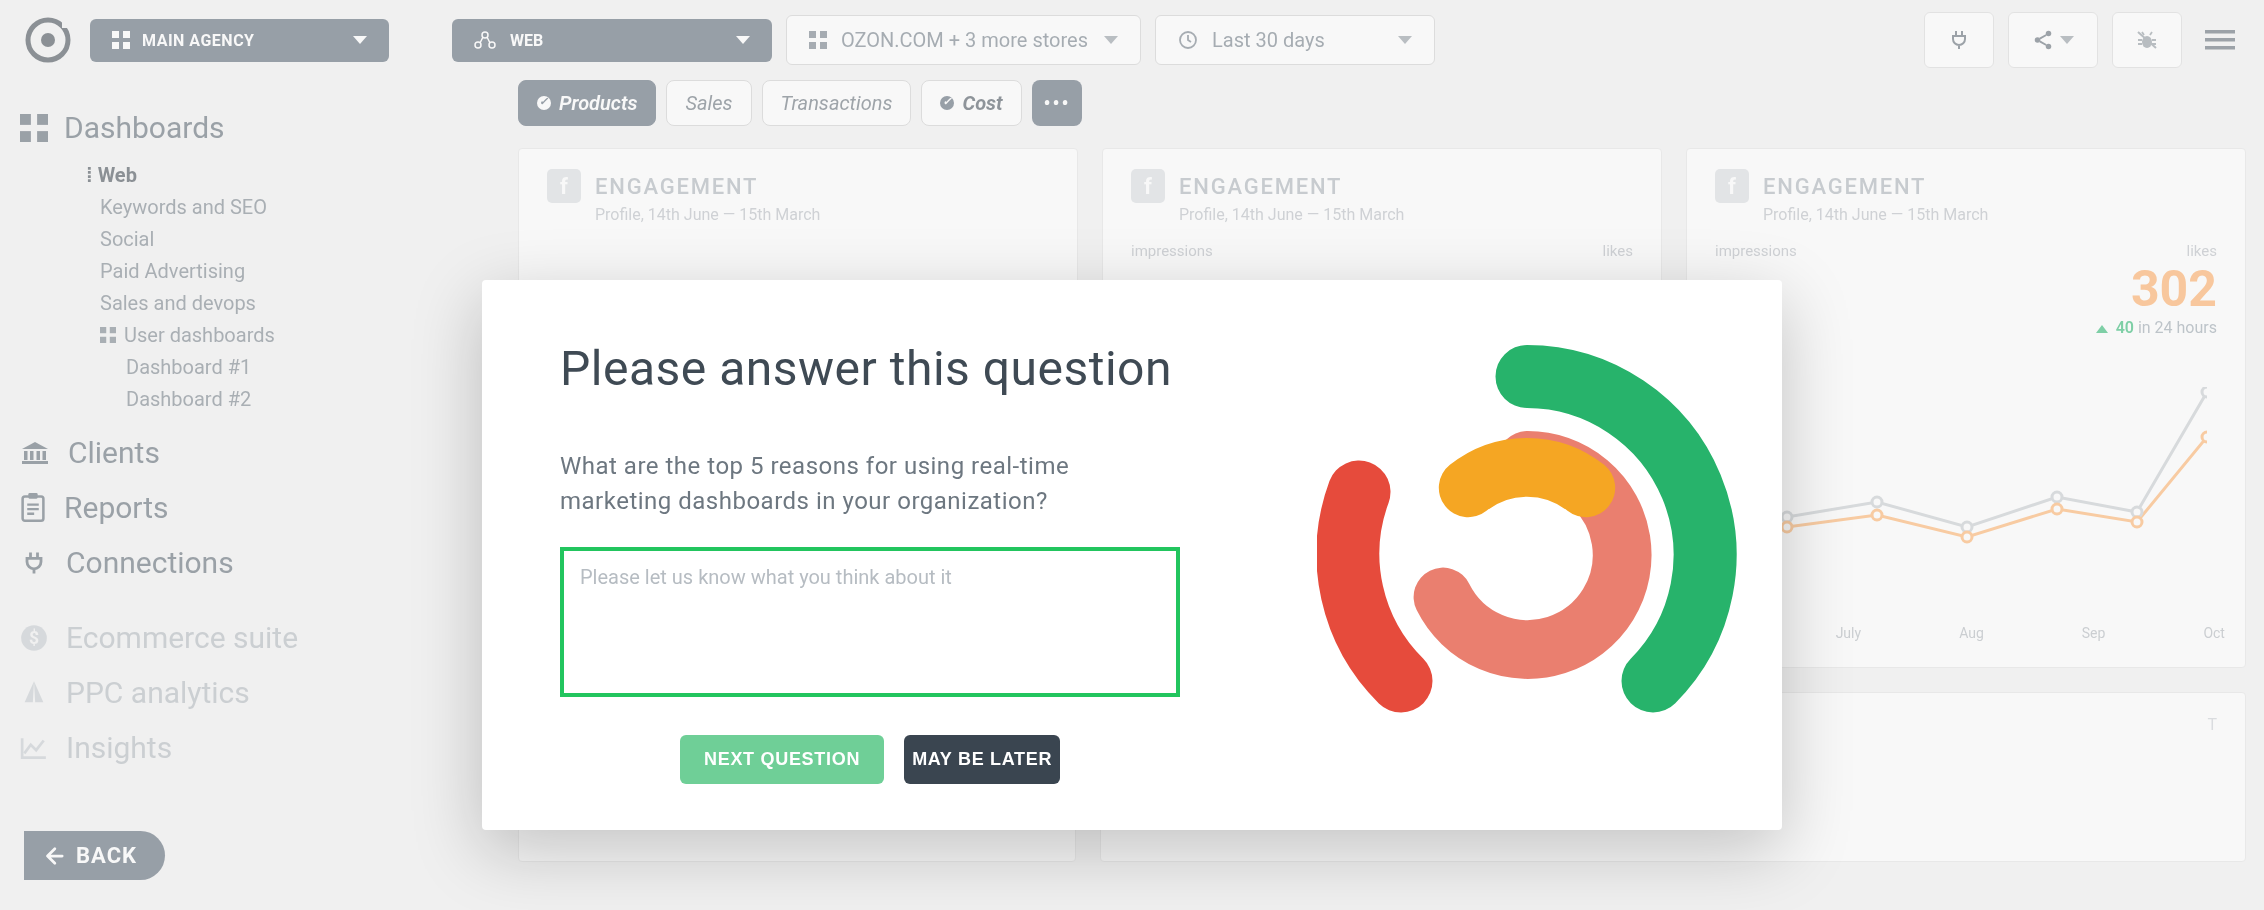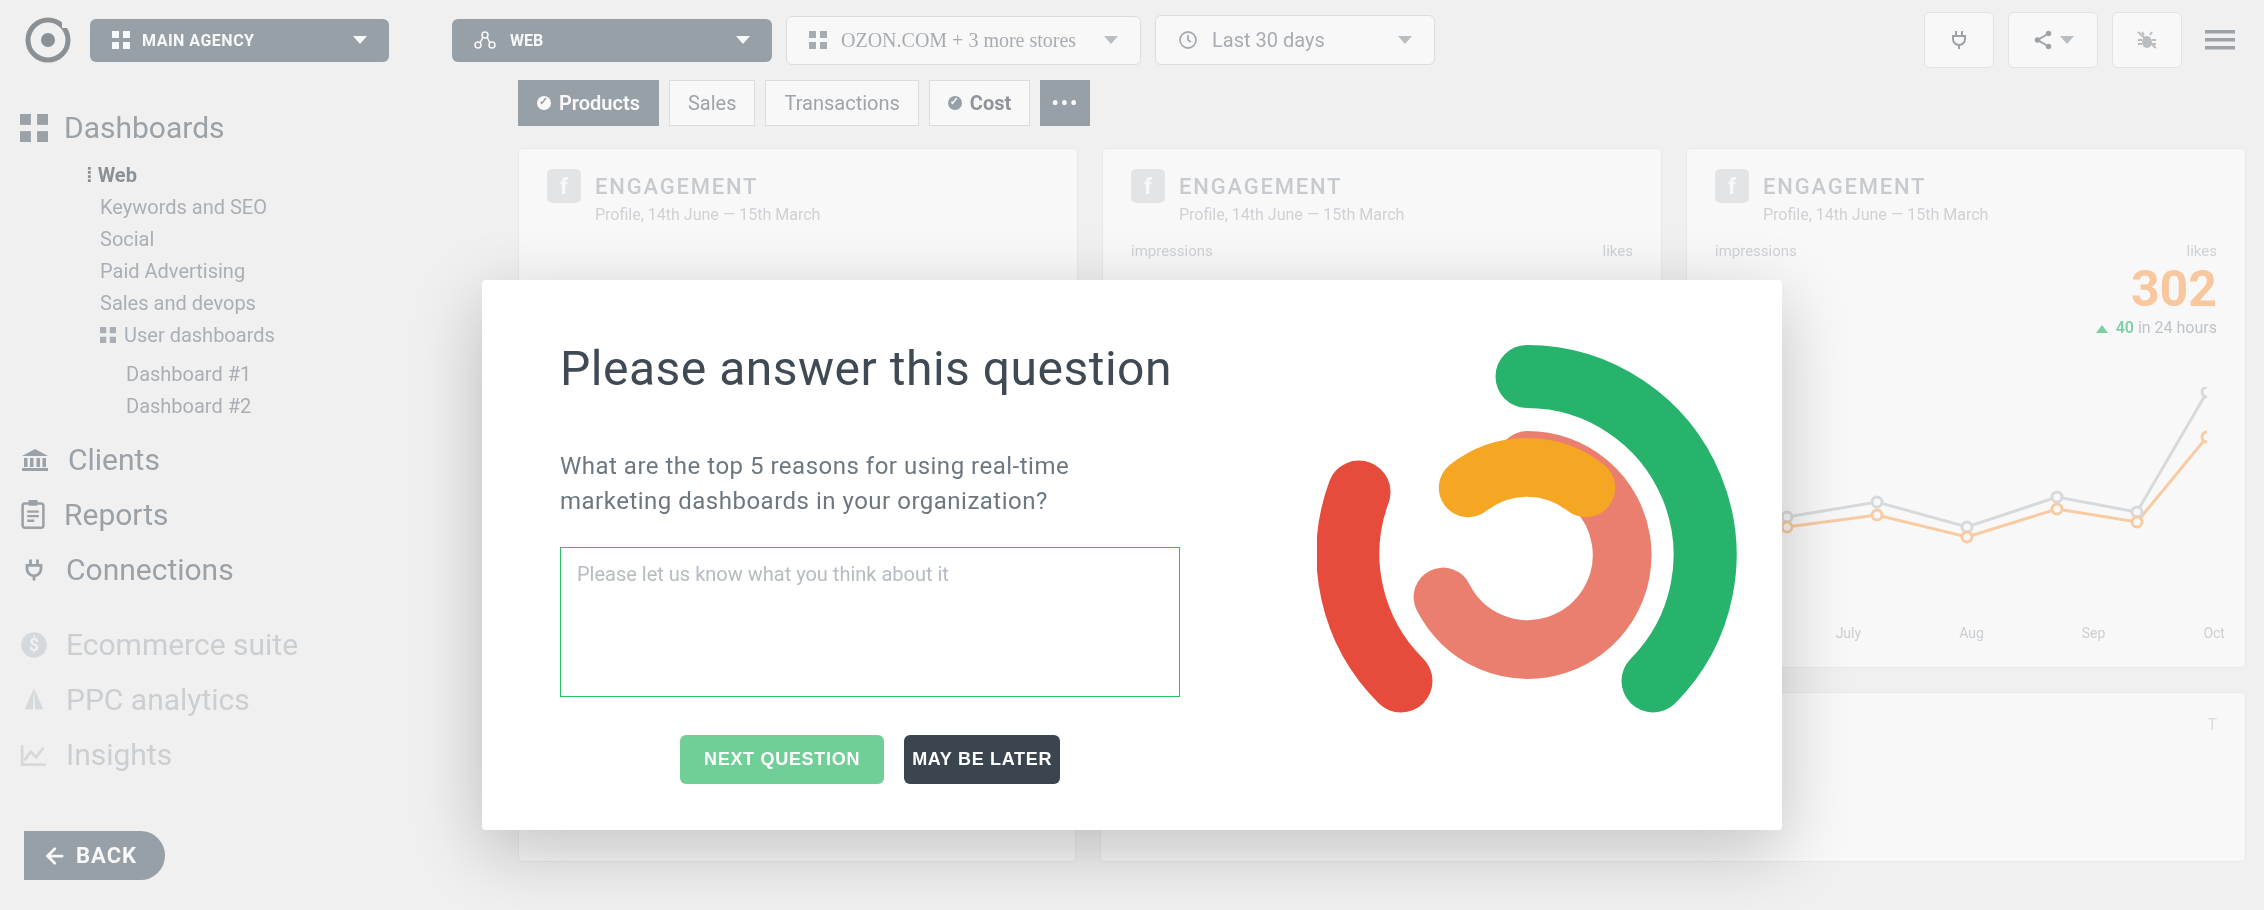--- a/index.html
+++ b/index.html
@@ -54,21 +54,21 @@
     background: #fff;
     border:1px solid #ccc;
     border-radius:6px;
     padding: 12px 22px;
     display:flex; align-items:center; gap:12px;
     justify-content:space-between;
     cursor:pointer;
     color:#6a7680;
     font-size:20px;
   }
-  .store-pill { width: 355px; font-family: Liberation Serif, serif; }
+  .store-pill { width: 355px; }
   .date-pill { width: 280px; }
   .outline-pill .left{display:flex;align-items:center;gap:14px;}
 
   .spacer { flex:1; }
 
   .icon-btn {
     background:#fff;
     border:1px solid #d8d8d8;
     border-radius:6px;
     width:70px; height:56px;
@@ -116,21 +116,20 @@
     font-size:20px;
     color:#707a83;
   }
   .tree-item {
     padding:4px 4px;
     cursor:pointer;
   }
   .tree-item.active { font-weight:700; color:#3a434b;}
   .tree-sub {
     padding-left: 26px;
-    margin-top: 7px;
   }
   .tree-header {
     display:flex; align-items:center; gap:8px;
   }
   .side-link {
     display:flex; align-items:center; gap:18px;
     padding: 10px 20px;
     color:#55616c;
     font-size:30px;
     cursor:pointer;
@@ -151,28 +150,28 @@
     cursor:pointer;
     margin-left:24px;
   }
 
   
   .chip-row {
     display:flex; gap:10px; align-items:center;
     margin-bottom: 22px;
   }
   .chip {
-    border-radius:0;
+    border-radius:8px;
     padding: 10px 18px;
     font-size:20px;
     border:1px solid #ccc;
     background:#fff;
     color:#5b6670;
     cursor:pointer;
-    display:flex; align-items:center; gap:8px;
+    display:flex; align-items:center; gap:8px;font-style:italic;
   }
   .chip.dark {
     background:#4f5d6c; color:#fff; border-color:#4f5d6c; font-weight:600;
   }
   .chip.dark-square{
     background:#4f5d6c;color:#fff;border:none;width:50px;height:46px;display:flex;align-items:center;justify-content:center;font-weight:700;letter-spacing:2px;
   }
   .check-circ{width:14px;height:14px;border-radius:50%;background:#fff;display:inline-block;position:relative;}
   .check-circ::after{content:"✓";color:#4f5d6c;font-size:11px;position:absolute;top:-1px;left:2px;font-weight:700;}
   .check-circ-dark{width:14px;height:14px;border-radius:50%;background:#4f5d6c;display:inline-block;position:relative;}
@@ -240,21 +239,21 @@
     font-size:48px; font-weight:400; color:#3f4a54; margin-bottom:52px;
     letter-spacing:0.5px;
   }
   .modal-q{
     font-size:24px; color:#6d7780; letter-spacing:0.5px; line-height:1.45;
     max-width: 580px;
   }
   .modal-input{
     margin-top:28px;
     width:620px; height:150px;
-    border:1px solid #22c55e;
+    border:4px solid #22c55e;
     resize:none;
     padding:14px 16px;
     font-size:20px;
     color:#666;
     font-family:inherit;
   }
   .modal-input::placeholder{color:#b6bcc2;}
   .modal-actions{
     display:flex; gap:20px; margin-top:34px; padding-left:120px;
   }

